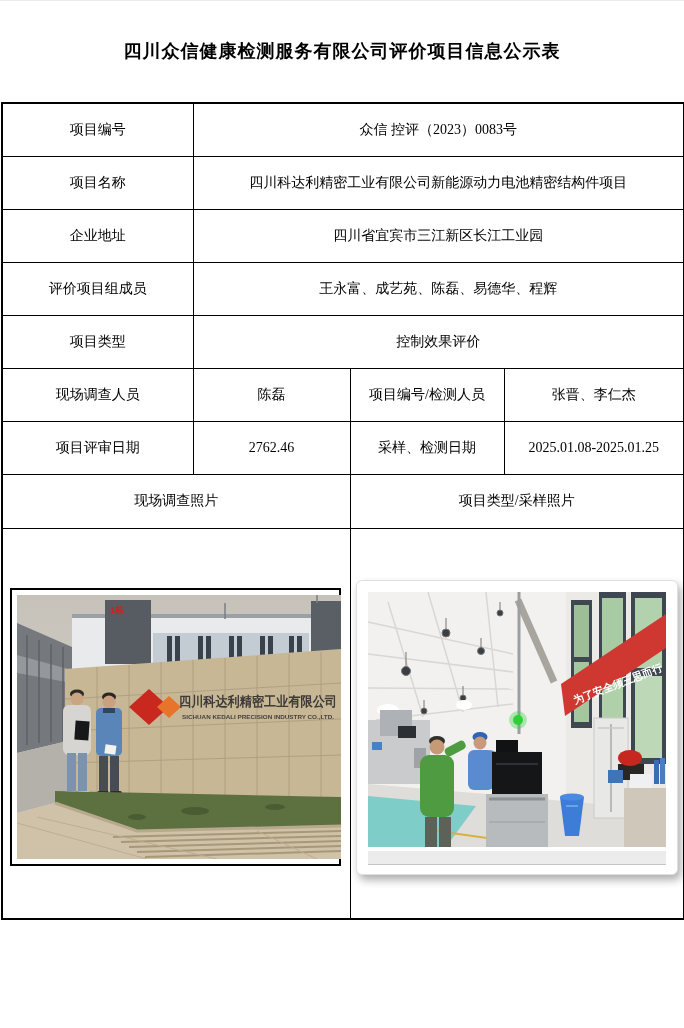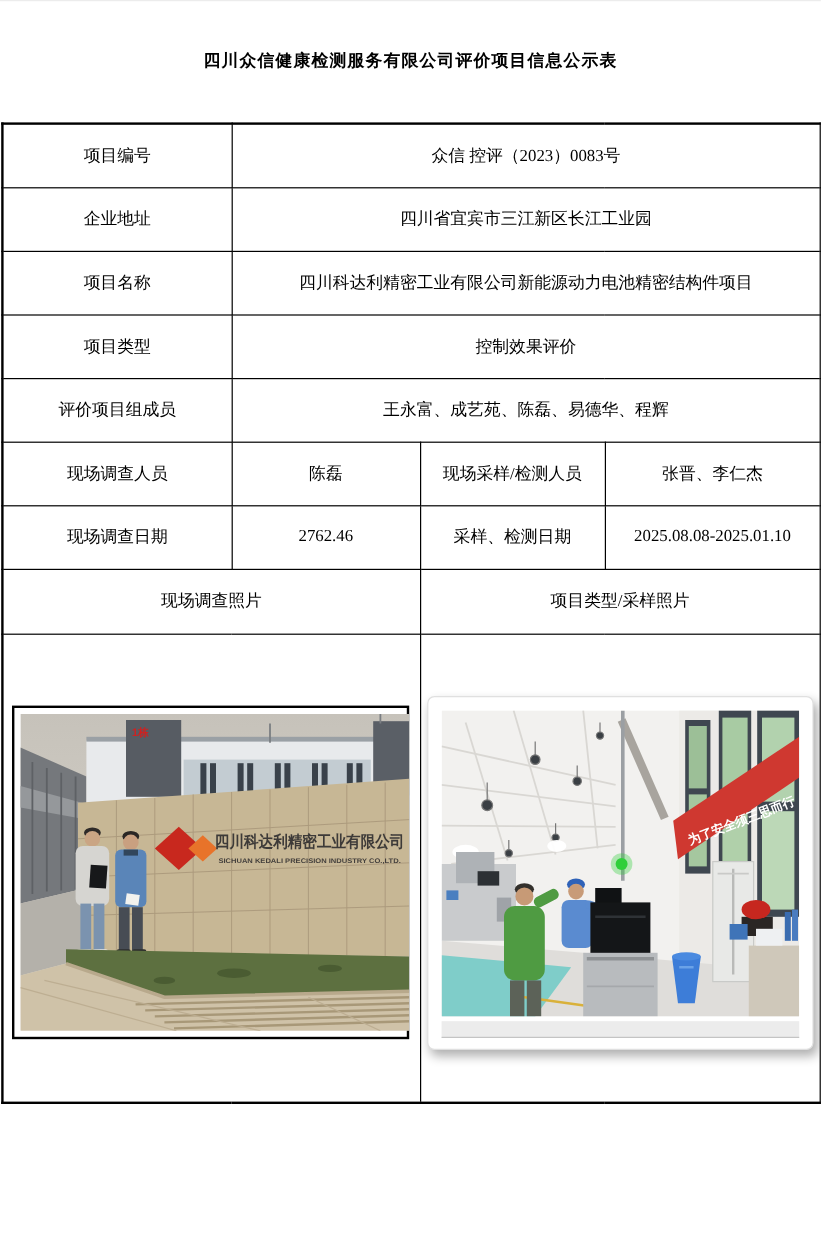--- a/index.html
+++ b/index.html
@@ -4,21 +4,21 @@
 <style>
   html,body{margin:0;padding:0;}
   body{
     width:684px;height:1028px;background:#ffffff;position:relative;
     font-family:"Liberation Serif","DejaVu Serif",serif;
     border-top:1px solid #ececec;box-sizing:border-box;overflow:hidden;
   }
   .title{
     width:684px;height:100px;display:flex;align-items:center;justify-content:center;
     font-family:"Liberation Sans","DejaVu Sans",sans-serif;
-    font-weight:bold;font-size:14px;color:#000;letter-spacing:1px;
+    font-weight:bold;font-size:18px;color:#000;letter-spacing:1px;
   }
   table.info{
     position:absolute;left:1px;top:101px;width:682px;
     border-collapse:collapse;table-layout:fixed;
     border:2px solid #000;
   }
   table.info td{
     border:1px solid #000;text-align:center;vertical-align:middle;
     font-size:14px;color:#000;padding:0 4px;overflow:hidden;white-space:nowrap;
   }
@@ -52,46 +52,46 @@
       <col style="width:157px">
       <col style="width:154px">
       <col style="width:180px">
   </colgroup>
   <tbody>
     <tr class="r">
       <td>项目编号</td>
       <td colspan="3">众信 控评（2023）0083号</td>
     </tr>
     <tr class="r">
+      <td>项目名称</td>
+      <td colspan="3">四川科达利精密工业有限公司新能源动力电池精密结构件项目</td>
+    </tr>
+    <tr class="r">
       <td>企业地址</td>
       <td colspan="3">四川省宜宾市三江新区长江工业园</td>
     </tr>
     <tr class="r">
-      <td>项目名称</td>
-      <td colspan="3">四川科达利精密工业有限公司新能源动力电池精密结构件项目</td>
+      <td>评价项目组成员</td>
+      <td colspan="3">王永富、成艺苑、陈磊、易德华、程辉</td>
     </tr>
     <tr class="r">
       <td>项目类型</td>
       <td colspan="3">控制效果评价</td>
     </tr>
     <tr class="r">
-      <td>评价项目组成员</td>
-      <td colspan="3">王永富、成艺苑、陈磊、易德华、程辉</td>
-    </tr>
-    <tr class="r">
       <td>现场调查人员</td>
       <td>陈磊</td>
-      <td>现场采样/检测人员</td>
+      <td>项目编号/检测人员</td>
       <td>张晋、李仁杰</td>
     </tr>
     <tr class="r">
-      <td>现场调查日期</td>
+      <td>项目评审日期</td>
       <td>2762.46</td>
       <td>采样、检测日期</td>
-      <td>2025.08.08-2025.01.10</td>
+      <td>2025.01.08-2025.01.25</td>
     </tr>
     <tr class="rh">
       <td colspan="2">现场调查照片</td>
       <td colspan="2">项目类型/采样照片</td>
     </tr>
     <tr class="photos">
       <td colspan="2" class="photo-cell">
         <div class="frame-left">
 
           <svg width="324" height="264" viewBox="0 0 324 264" preserveAspectRatio="none">

